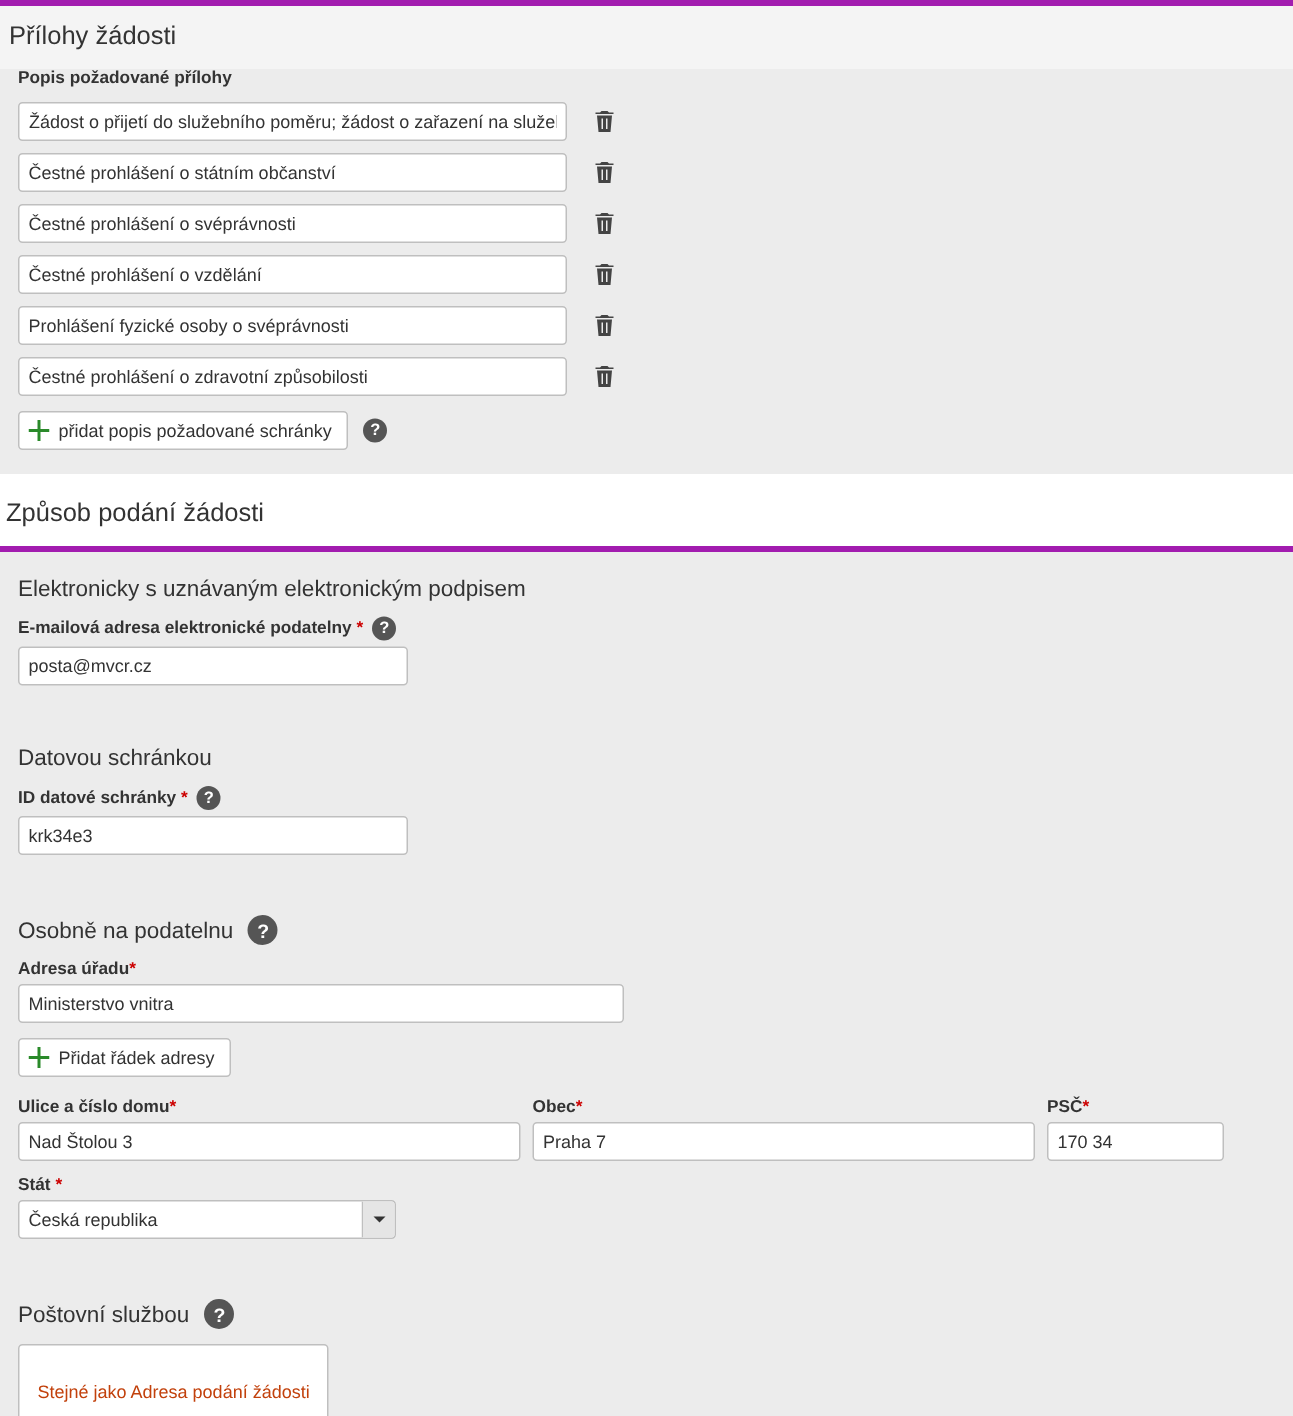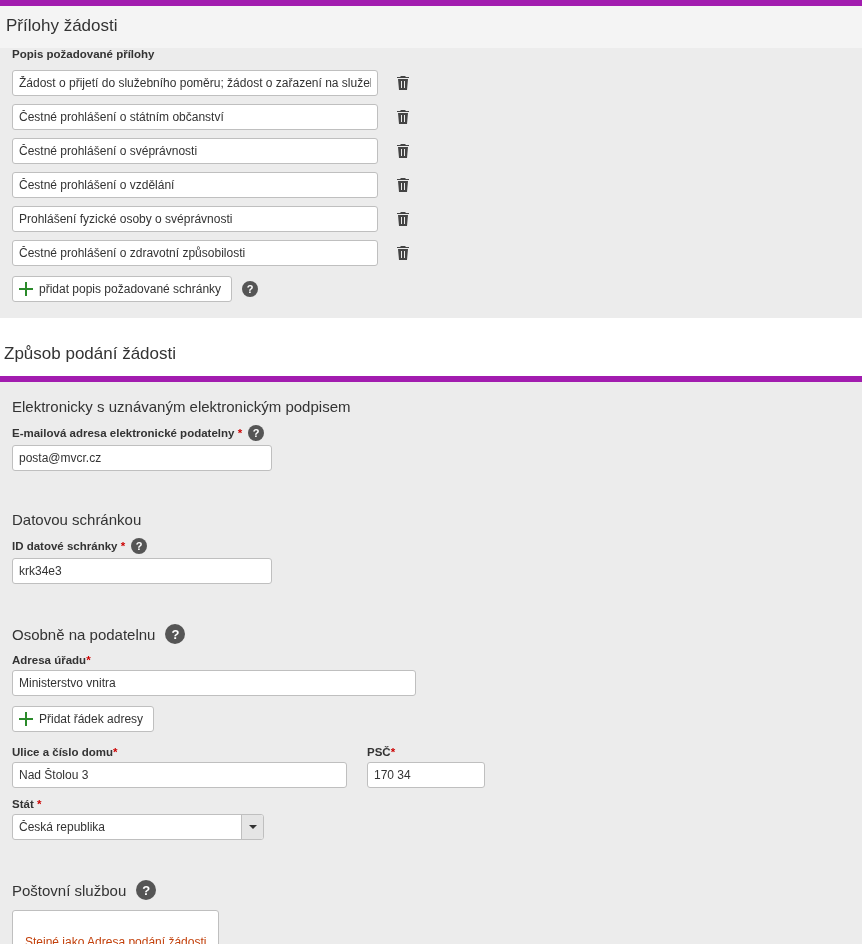--- a/index.html
+++ b/index.html
@@ -5,23 +5,23 @@
     * { box-sizing: border-box; margin: 0; padding: 0; }
     body {
       font-family: Arial, Helvetica, sans-serif;
       background: #ffffff;
       width: 862px;
       color: #333;
       font-size: 12px;
     }
     .section {
       background: #ececec;
-      border-top: 6px solid #a21caf;
+      border-top: 4px solid #a21caf;
       padding-bottom: 16px;
-      margin-bottom: 16px;
+      margin-bottom: 6px;
     }
     .section-title {
       font-size: 17px;
       font-weight: normal;
       color: #333;
       padding: 10px 12px 12px 6px;
       background: #f4f4f4;
     }
     .sub-title {
       font-size: 15px;
@@ -98,21 +98,21 @@
       margin-left: 6px;
       vertical-align: middle;
       cursor: pointer;
     }
     .help-icon-lg {
       width: 20px; height: 20px;
       font-size: 13px;
     }
     .inline-row {
       display: flex;
-      gap: 20px;
+      gap: 8px;
       padding: 0 12px;
       align-items: flex-end;
     }
     .col { display: flex; flex-direction: column; }
     .select-wrap {
       position: relative;
       display: inline-block;
     }
     select {
       appearance: none; -webkit-appearance: none; -moz-appearance: none;
@@ -268,20 +268,24 @@
     <span>Přidat řádek adresy</span>
   </button>
 
   <div style="height:14px;"></div>
 
   <div class="inline-row">
     <div class="col" style="flex:0 0 335px;">
       <span class="field-label"><span>Ulice a číslo domu</span><span class="req">*</span></span>
       <input type="text" style="width: 335px;" value="Nad Štolou 3">
     </div>
+    <div class="col" style="flex:0 0 335px;">
+      <span class="field-label"><span>Obec</span><span class="req">*</span></span>
+      <input type="text" style="width: 335px;" value="Praha 7">
+    </div>
     <div class="col" style="flex:0 0 118px;">
       <span class="field-label"><span>PSČ</span><span class="req">*</span></span>
       <input type="text" style="width: 118px;" value="170 34">
     </div>
   </div>
 
   <div style="height:10px;"></div>
 
   <div class="field-group">
     <span class="field-label"><span>Stát</span> <span class="req">*</span></span>

